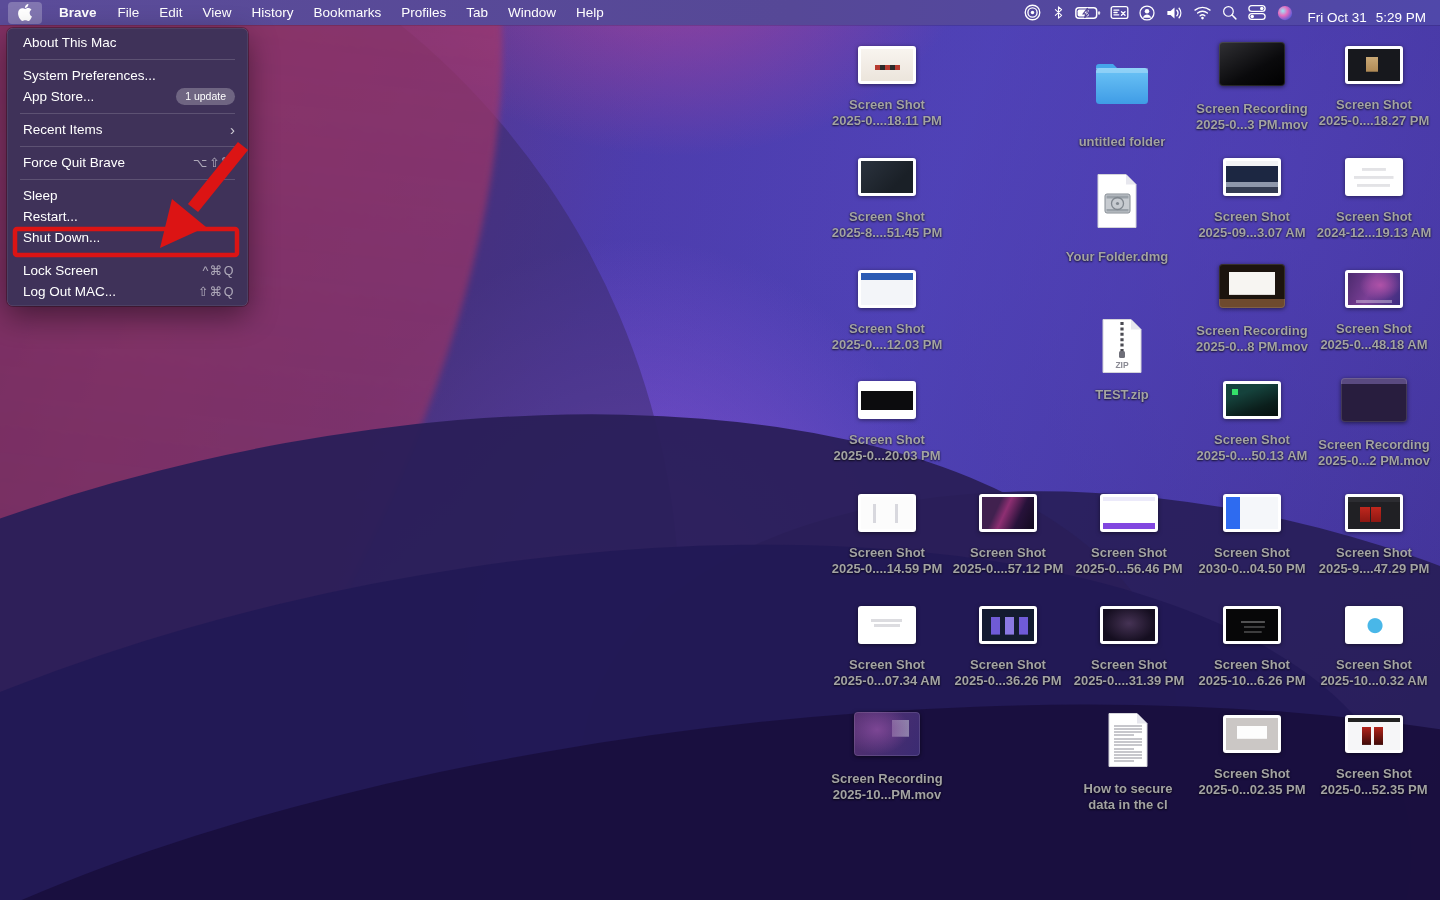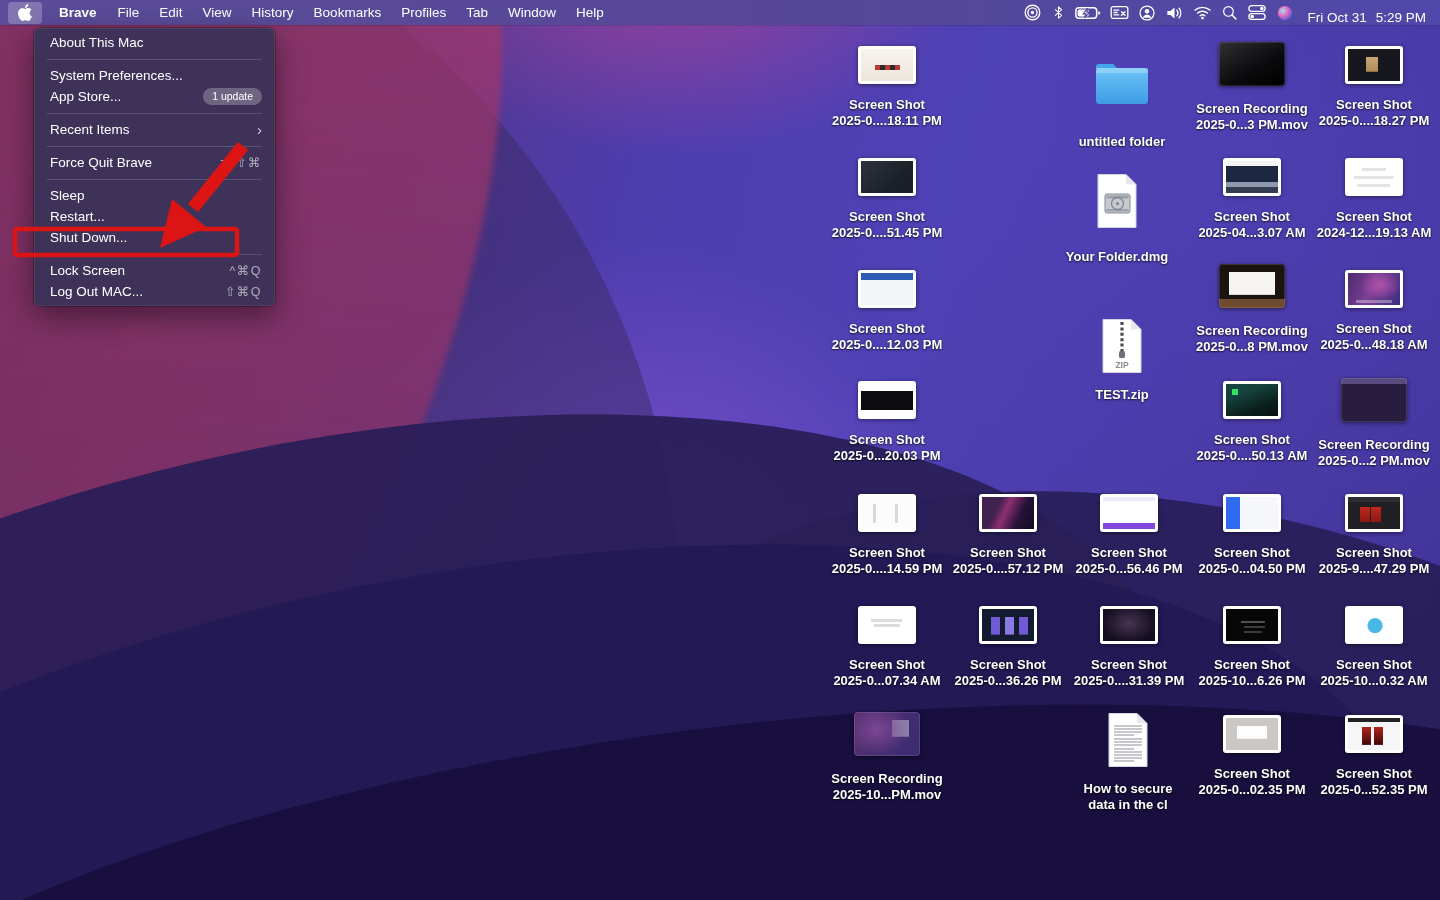--- a/index.html
+++ b/index.html
@@ -34,33 +34,33 @@
   .mb-item{padding:0 10px;line-height:25px;white-space:nowrap;color:#fff;}
   .mb-item.active{font-weight:700;padding:0 11px;}
   .mb-right{margin-left:auto;display:flex;align-items:flex-end;gap:9px;padding-right:14px;}
   .status-icon{display:flex;align-items:center;justify-content:center;height:25px;}
   .status-icon svg{display:block;}
   .mb-clock{display:flex;gap:9px;margin-left:4px;white-space:nowrap;font-size:13.5px;}
 
   
   .apple-menu{position:absolute;left:7px;top:28px;width:241px;z-index:20;padding:4px 0;border-radius:6px;
     background:rgba(60,50,88,.96);
-    box-shadow:0 10px 30px rgba(0,0,0,.45), 0 0 0 0.5px rgba(255,255,255,.14) inset, 0 0 0 1px rgba(0,0,0,.28);margin-left:27px;}
+    box-shadow:0 10px 30px rgba(0,0,0,.45), 0 0 0 0.5px rgba(255,255,255,.14) inset, 0 0 0 1px rgba(0,0,0,.28);}
   .menu-item{height:21px;display:flex;align-items:center;justify-content:space-between;
     padding:0 13px 0 16px;font-size:13.5px;color:#fff;white-space:nowrap;}
   .menu-sep{height:1px;background:rgba(255,255,255,.16);margin:5.5px 13px;}
   .mi-right{color:rgba(255,255,255,.58);font-size:12.5px;letter-spacing:1.5px;}
   .mi-chevron{color:rgba(255,255,255,.75);font-size:15px;letter-spacing:0;line-height:1;}
   .mi-badge{background:rgba(255,255,255,.25);color:#fff;font-size:10.5px;letter-spacing:0;
     padding:2px 9px;border-radius:9px;line-height:1.2;}
 
   
   .desktop{position:absolute;inset:0;z-index:1;}
   .dicon{position:absolute;width:150px;display:flex;flex-direction:column;align-items:center;}
-  .dlabel{text-align:center;font-size:13px;font-weight:700;color:#ffffff;line-height:15.5px;white-space:nowrap;
+  .dlabel{text-align:center;font-size:13px;font-weight:700;color:#a3a3a3;line-height:15.5px;white-space:nowrap;
     text-shadow:0 1px 2px rgba(0,0,0,.65), 0 0 2px rgba(0,0,0,.4);}
   .k-screenshot .dlabel{margin-top:13px;} .k-recording .dlabel{margin-top:15px;}
   .k-folder .dlabel{margin-top:22px;} .k-dmg .dlabel{margin-top:16px;}
   .k-zip .dlabel{margin-top:9px;} .k-textdoc .dlabel{margin-top:9px;}
   .thumb{box-sizing:border-box;}
   .shot{width:58px;height:38px;border:3px solid #fff;border-radius:3px;box-shadow:0 1px 4px rgba(0,0,0,.5);}
   .rec{width:66px;height:44px;border-radius:4px;box-shadow:0 1px 4px rgba(0,0,0,.55), inset 0 0 0 1px rgba(255,255,255,.12);}
 
   .v-form-light{background:linear-gradient(90deg,#b63b30 0 5px,#2b2b2b 5px 10px,#b63b30 10px 15px,#2b2b2b 15px 20px,#b63b30 20px 25px,rgba(0,0,0,0) 25px) 50% 60%/25px 5px no-repeat,linear-gradient(#f8f4ef,#ece5dc);}
   .v-dark-slate{background:linear-gradient(135deg,#2b333e,#1a2027 70%);}
@@ -111,21 +111,21 @@
     <div class="dlabel">
       <div class="l1">Screen Shot</div>
       <div class="l2">2025-0....18.11 PM</div>
     </div>
   </div>
 
   <div class="dicon k-screenshot" style="left: 812px; top: 158px;">
     <div class="thumb shot v-dark-slate"></div>
     <div class="dlabel">
       <div class="l1">Screen Shot</div>
-      <div class="l2">2025-0....51.45 PM</div>
+      <div class="l2">2025-8....51.45 PM</div>
     </div>
   </div>
 
   <div class="dicon k-screenshot" style="left: 812px; top: 270px;">
     <div class="thumb shot v-web"></div>
     <div class="dlabel">
       <div class="l1">Screen Shot</div>
       <div class="l2">2025-0....12.03 PM</div>
     </div>
   </div>
@@ -273,21 +273,21 @@
     <div class="dlabel">
       <div class="l1">Screen Recording</div>
       <div class="l2">2025-0...3 PM.mov</div>
     </div>
   </div>
 
   <div class="dicon k-screenshot" style="left: 1177px; top: 158px;">
     <div class="thumb shot v-hero"></div>
     <div class="dlabel">
       <div class="l1">Screen Shot</div>
-      <div class="l2">2025-04...3.07 AM</div>
+      <div class="l2">2025-09...3.07 AM</div>
     </div>
   </div>
 
   <div class="dicon k-recording" style="left: 1177px; top: 264px;">
     <div class="thumb rec v-slide"></div>
     <div class="dlabel">
       <div class="l1">Screen Recording</div>
       <div class="l2">2025-0...8 PM.mov</div>
     </div>
   </div>
@@ -297,21 +297,21 @@
     <div class="dlabel">
       <div class="l1">Screen Shot</div>
       <div class="l2">2025-0....50.13 AM</div>
     </div>
   </div>
 
   <div class="dicon k-screenshot" style="left: 1177px; top: 494px;">
     <div class="thumb shot v-sidebar"></div>
     <div class="dlabel">
       <div class="l1">Screen Shot</div>
-      <div class="l2">2025-0...04.50 PM</div>
+      <div class="l2">2030-0...04.50 PM</div>
     </div>
   </div>
 
   <div class="dicon k-screenshot" style="left: 1177px; top: 606px;">
     <div class="thumb shot v-terminal"></div>
     <div class="dlabel">
       <div class="l1">Screen Shot</div>
       <div class="l2">2025-10...6.26 PM</div>
     </div>
   </div>

